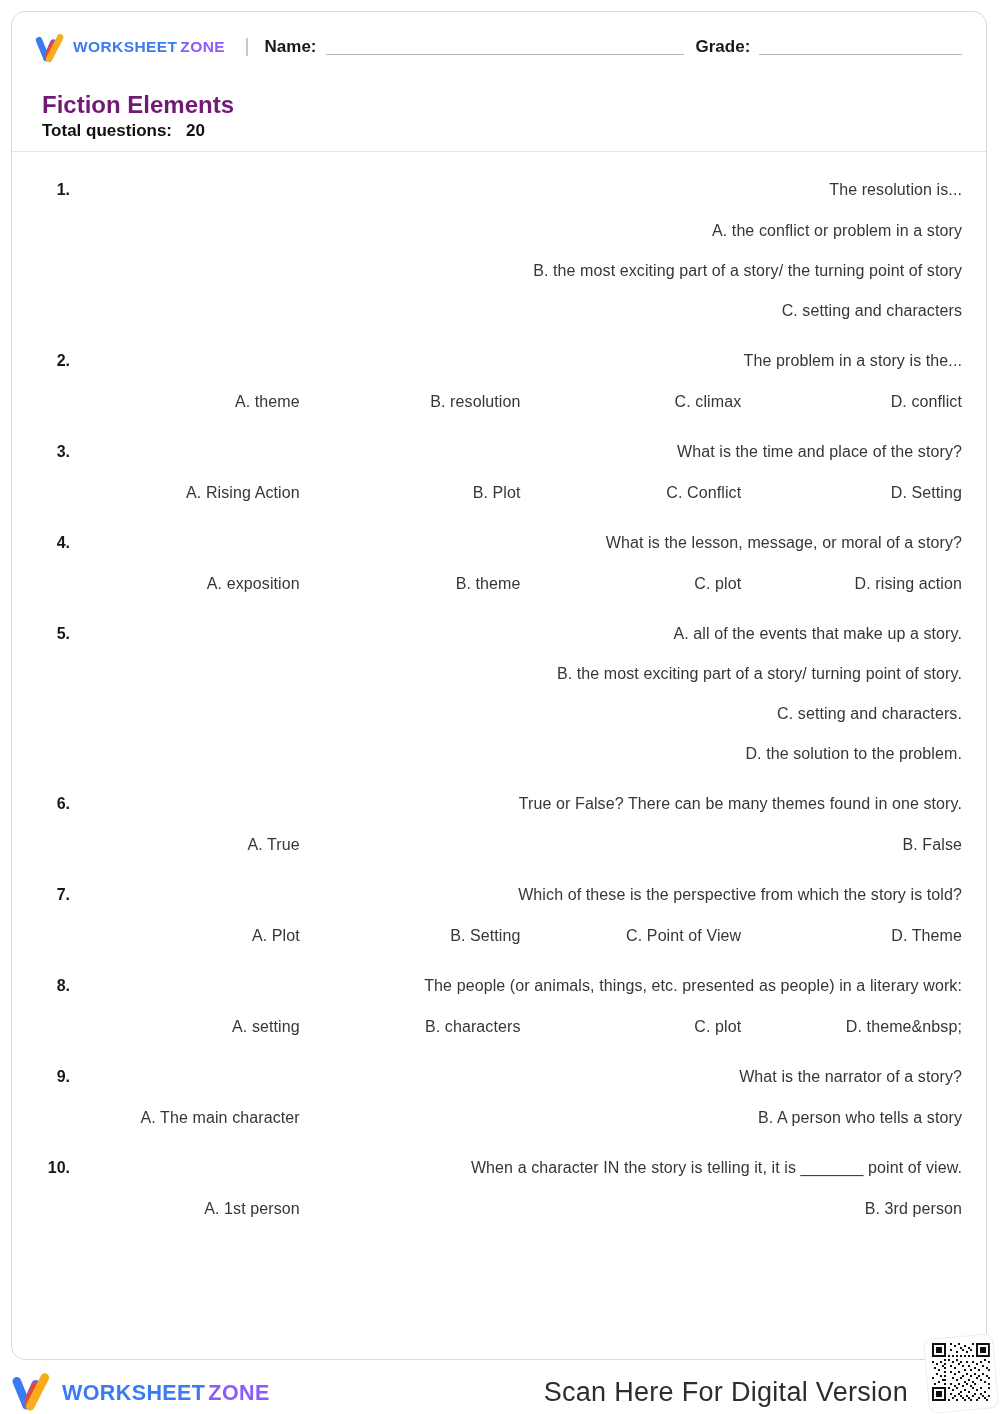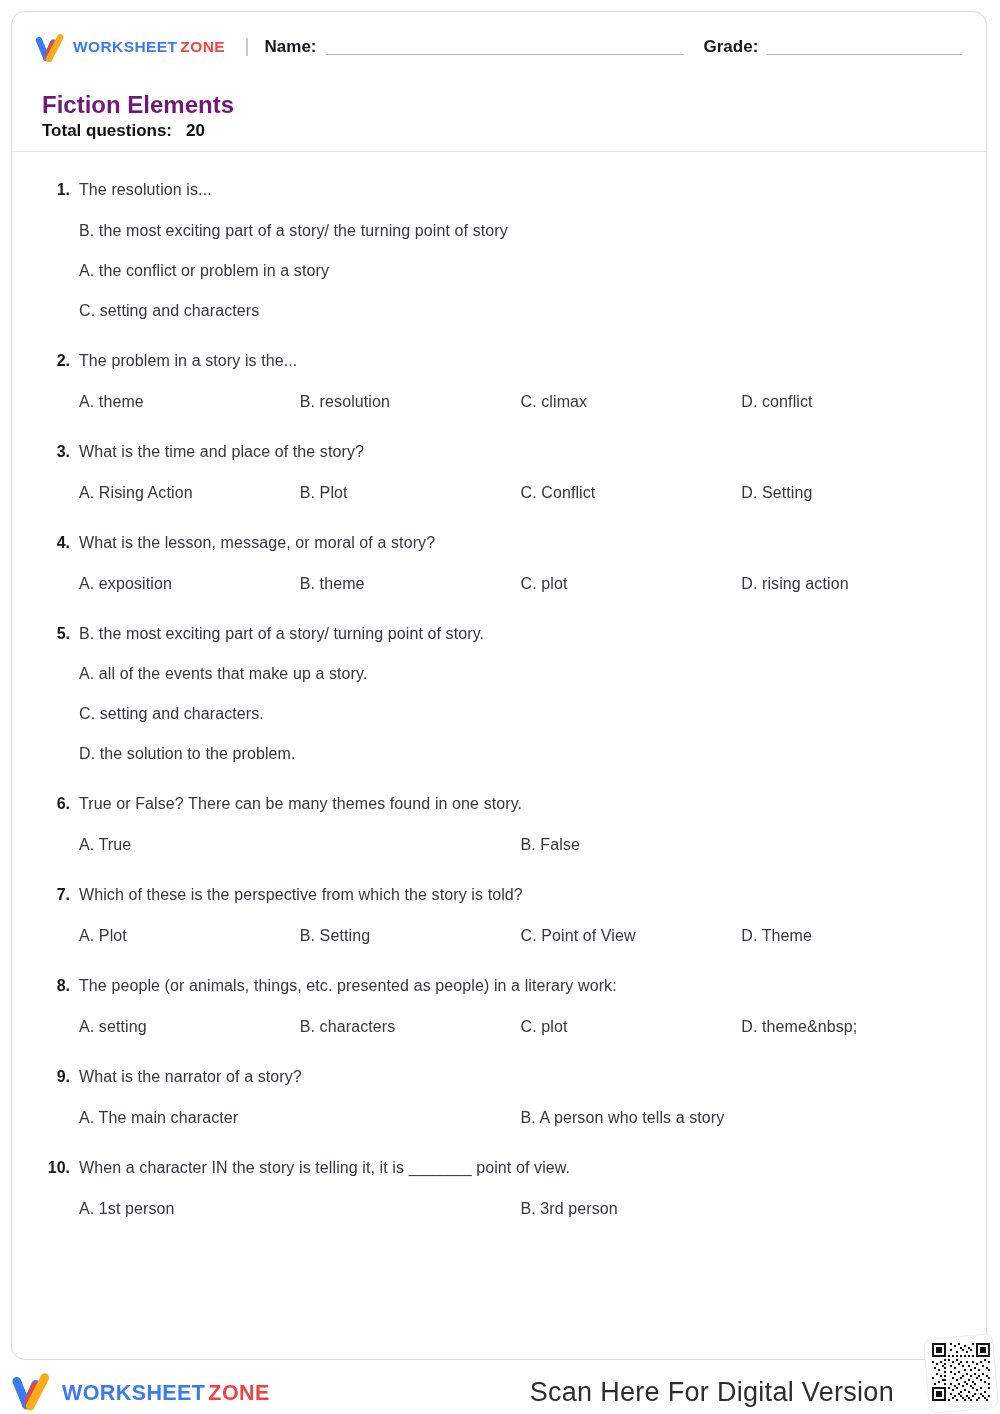--- a/index.html
+++ b/index.html
@@ -16,48 +16,48 @@
   }
   
   .top{
     position:absolute;left:22px;top:17px;right:24px;height:36px;
     display:flex;align-items:center;
   }
   .logo{display:flex;align-items:center;}
   .logo svg{display:block;}
   .brand-text{font-weight:800;font-size:15.5px;letter-spacing:.4px;margin-left:6px;white-space:nowrap;}
   .brand-text .w1{color:#3a7af3;text-align:center;}
-  .brand-text .w2{color:#ef4444;margin-left:3px;}
+  .brand-text .w2{color:#8b5cf6;margin-left:3px;}
   .vdiv{width:1.5px;height:18px;background:#c9c9c9;margin:0 17px 0 21px;}
   .fld-label{font-weight:700;font-size:17px;color:#17191c;white-space:nowrap;}
   .wline{border-bottom:1.3px solid #b5b5b5;height:15px;margin-left:9px;}
   .name-line{width:358px;}
-  .grade-label{margin-left:20px;}
+  .grade-label{margin-left:12px;}
   .grade-line{flex:1;}
   .title{position:absolute;left:30px;top:79px;font-weight:700;font-size:24px;color:#701a75;}
   .totals{position:absolute;left:30px;top:109px;font-weight:700;font-size:17px;color:#101114;display:flex;}
   .totals .tq-value{margin-left:14px;}
   .hrule{position:absolute;left:0;right:0;top:139px;height:1.3px;background:#e4e4e4;}
   
   .questions{position:absolute;left:30px;top:168px;right:24px;}
   .q{display:flex;margin-bottom:30px;}
   .qnum{width:28px;min-width:28px;text-align:right;margin-right:9px;font-weight:700;
         font-size:16px;line-height:20px;color:#16181c;}
-  .qbody{flex:1;}
+  .qbody{flex:1;text-align:right;}
   .qtext{font-size:16px;line-height:20px;color:#33373c;margin-bottom:21px;letter-spacing:.1px;}
   .opt{font-size:16px;line-height:20px;color:#33373c;letter-spacing:.1px;}
   .opts.stacked .opt{margin-bottom:20px;}
   .opts.stacked .opt:last-child{margin-bottom:0;}
   .opts.cols4{display:grid;grid-template-columns:repeat(4,1fr);}
   .opts.cols2{display:grid;grid-template-columns:repeat(4,1fr);}
   .opts.cols2 .opt:nth-child(2){grid-column:3 / span 2;}
   
   .footer{position:absolute;left:10px;top:1371px;height:44px;display:flex;align-items:center;}
   .footer .brand-text{font-size:21.5px;margin-left:8px;letter-spacing:.4px;}
-  .scan-text{position:absolute;top:1377px;right:106px;font-size:27px;color:#2c2d2f;letter-spacing:.3px;white-space:nowrap;}
+  .scan-text{position:absolute;top:1377px;right:92px;font-size:27px;color:#2c2d2f;letter-spacing:.3px;white-space:nowrap;}
   .qr-card{
     position:absolute;top:1337px;right:5px;width:68px;height:73px;background:#fff;
     border-radius:8px;transform:rotate(-5deg);box-shadow:0 0 0 1px #ececec;
   }
   .qr-card svg{position:absolute;left:5px;top:6px;transform:rotate(5deg);}
 </style>
 </head>
 <body>
 
 <div class="sheet">
@@ -88,22 +88,22 @@
   </div>
   <div class="hrule"></div>
 
   <div class="questions">
 
     <div class="q">
       <div class="qnum">1.</div>
       <div class="qbody">
         <div class="qtext">The resolution is...</div>
         <div class="opts stacked">
+          <div class="opt">A. the conflict or problem in a story</div>
           <div class="opt">B. the most exciting part of a story/ the turning point of story</div>
-          <div class="opt">A. the conflict or problem in a story</div>
           <div class="opt">C. setting and characters</div>
         </div>
       </div>
     </div>
 
     <div class="q">
       <div class="qnum">2.</div>
       <div class="qbody">
         <div class="qtext">The problem in a story is the...</div>
         <div class="opts cols4">
@@ -138,22 +138,22 @@
           <div class="opt">C. plot</div>
           <div class="opt">D. rising action</div>
         </div>
       </div>
     </div>
 
     <div class="q">
       <div class="qnum">5.</div>
       <div class="qbody">
         <div class="opts stacked">
+          <div class="opt">A. all of the events that make up a story.</div>
           <div class="opt">B. the most exciting part of a story/ turning point of story.</div>
-          <div class="opt">A. all of the events that make up a story.</div>
           <div class="opt">C. setting and characters.</div>
           <div class="opt">D. the solution to the problem.</div>
         </div>
       </div>
     </div>
 
     <div class="q">
       <div class="qnum">6.</div>
       <div class="qbody">
         <div class="qtext">True or False? There can be many themes found in one story.</div>

